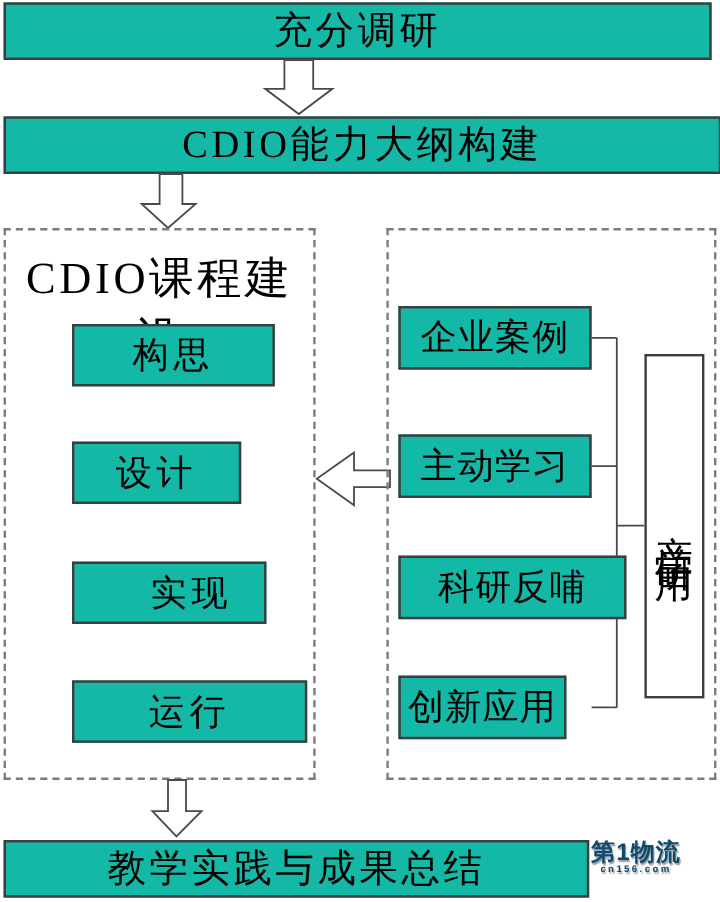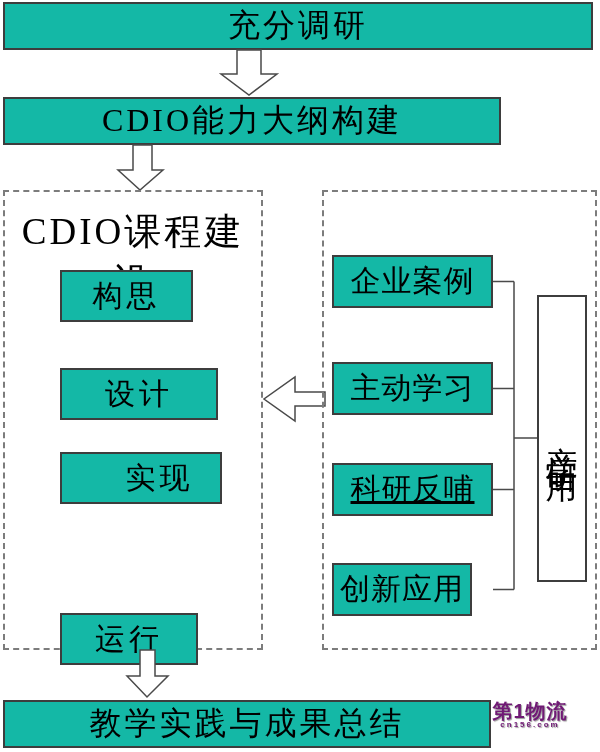--- a/index.html
+++ b/index.html
@@ -51,21 +51,21 @@
     letter-spacing: 9px;
   }
   svg.arrow, svg.lines { position: absolute; overflow: visible; }
   .watermark {
     position: absolute;
     left: 488px;
     top: 701px;
     width: 84px;
     text-align: center;
     font-family: "Liberation Sans", "DejaVu Sans", sans-serif;
-    color: #701a75;
+    color: #0c4a6e;
     line-height: 1;
     user-select: none;
   }
   .watermark .wm-title {
     font-size: 20px;
     font-weight: bold;
     letter-spacing: 1px;
     text-shadow: 1px 1px 1px #9a9a9a, -1px -1px 0 #ffffff;
   }
   .watermark .wm-url {
@@ -84,42 +84,42 @@
   <svg class="lines" left="0" style="left:0;top:0" width="600" height="752" viewBox="0 0 600 752">
     <path d="M493 281.5 H514 M493 388.5 H514 M493 489.5 H514 M493 589.5 H514 M514 281.5 V589.5 M514 438 H537" fill="none" stroke="#4a4a4a" stroke-width="1.5"></path>
   </svg>
 
   <div class="solid-box banner" style="left:3px; top:2px; width:590px; height:48px;">充分调研</div>
 
   <svg class="arrow" style="left:220px; top:50px;" width="58" height="46" viewBox="0 0 58 46">
     <polygon points="17,0 41,0 41,24 57,24 29,45 1,24 17,24" fill="#ffffff" stroke="#4a4a4a" stroke-width="1.5"></polygon>
   </svg>
 
-  <div class="solid-box banner" style="left:3px; top:97px; width:498px; height:48px;">CDIO能力大纲构建</div>
+  <div class="solid-box banner" style="left:3px; top:97px; width:598px; height:48px;">CDIO能力大纲构建</div>
 
   <svg class="arrow" style="left:116px; top:145px;" width="48" height="46" viewBox="0 0 48 46">
     <polygon points="17,0 36,0 36,25 47,25 24,45 2,25 17,25" fill="#ffffff" stroke="#4a4a4a" stroke-width="1.5"></polygon>
   </svg>
 
   <div class="dashed-panel" style="left:3px; top:190px; width:260px; height:460px;">
     <div class="panel-title" style="top:15px;">CDIO课程建设</div>
-    <div class="solid-box step" style="left:55px; top:78px;  width:133px; height:52px;text-align:center;">构思</div>
-    <div class="solid-box step" style="left:55px; top:176px; width:158px; height:52px;">设计</div>
-    <div class="solid-box step" style="left:55px; top:260px; width:162px; height:52px;padding-left:37px;">实现</div>
-    <div class="solid-box step" style="left:55px; top:375px; width:138px; height:52px;margin-top:46px;">运行</div>
+    <div class="solid-box step" style="left:55px; top:78px;  width:169px; height:52px;text-align:center;">构思</div>
+    <div class="solid-box step" style="left:55px; top:176px; width:141px; height:52px;">设计</div>
+    <div class="solid-box step" style="left:55px; top:276px; width:162px; height:52px;padding-left:37px;">实现</div>
+    <div class="solid-box step" style="left:55px; top:375px; width:196px; height:52px;">运行</div>
   </div>
 
   <svg class="arrow" style="left:263px; top:376px;" width="62" height="46" viewBox="0 0 62 46">
     <polygon points="62,16 32,16 32,1 1,23 32,45 32,30 62,30" fill="#ffffff" stroke="#4a4a4a" stroke-width="1.5"></polygon>
   </svg>
 
   <div class="dashed-panel" style="left:322px; top:190px; width:275px; height:460px;">
     <div class="solid-box item" style="left:8px; top:63px;  width:161px; height:53px;">企业案例</div>
     <div class="solid-box item" style="left:8px; top:170px; width:161px; height:53px;">主动学习</div>
-    <div class="solid-box item" style="left:8px; top:271px; width:161px; height:53px;text-decoration:underline;">科研反哺</div>
+    <div class="solid-box item" style="left:8px; top:271px; width:190px; height:53px;">科研反哺</div>
     <div class="solid-box item" style="left:8px; top:371px; width:140px; height:53px;">创新应用</div>
     <div class="side-box" style="left:213px; top:103px; width:50px; height:287px;">产学研用</div>
   </div>
 
   <svg class="arrow" style="left:125px; top:650px;" width="46" height="48" viewBox="0 0 46 48">
     <polygon points="15,0 30,0 30,26 43,26 22,47 2,26 15,26" fill="#ffffff" stroke="#4a4a4a" stroke-width="1.5"></polygon>
   </svg>
 
   <div class="solid-box banner" style="left:3px; top:700px; width:488px; height:48px;">教学实践与成果总结</div>
 

